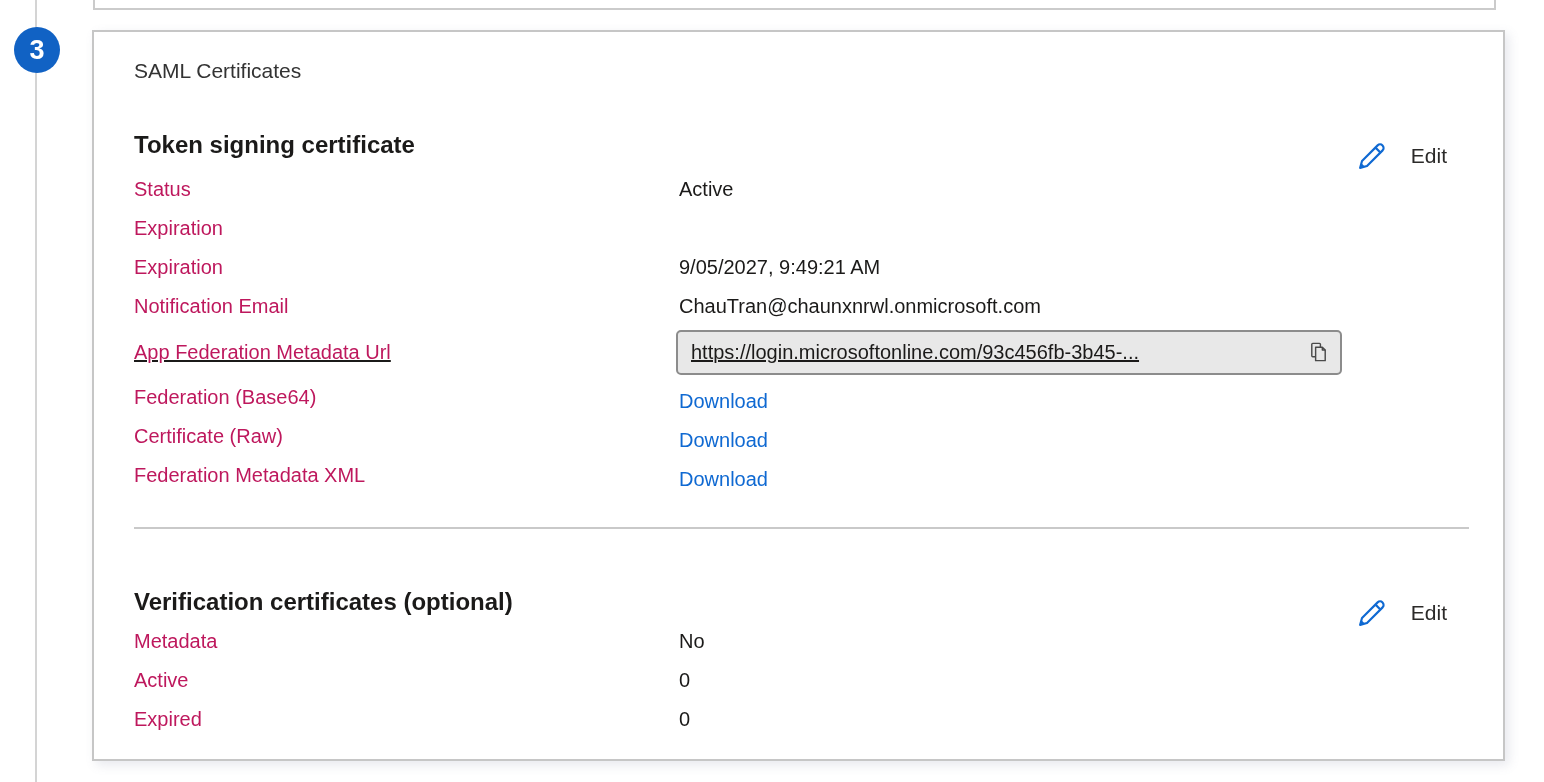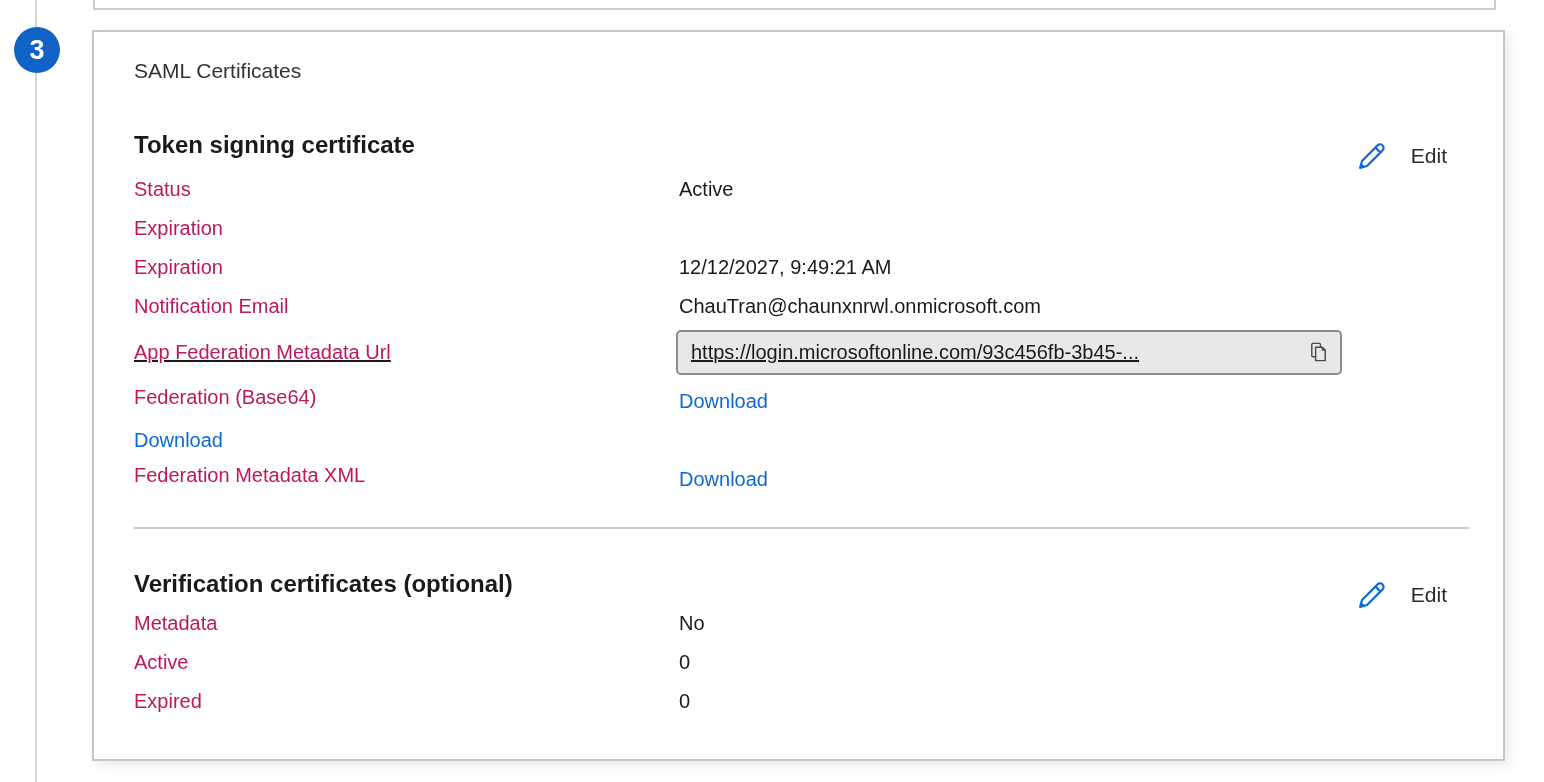--- a/index.html
+++ b/index.html
@@ -35,21 +35,21 @@
     position:absolute;left:92px;top:30px;width:1413px;height:731px;
     background:#fff;border:2px solid #c6c6c6;
     padding:24px 56px 0 40px;
     box-shadow:4px 4px 10px rgba(110,120,150,0.16);
   }
   .card-title{
     margin:0;font-size:21px;font-weight:400;line-height:30px;color:#333333;
   }
   .section{position:relative;}
   .section-token{margin-top:45px;}
-  .section-verification{margin-top:41px;}
+  .section-verification{margin-top:59px;}
   .section-heading{
     font-size:24px;font-weight:700;line-height:28px;color:#1b1a19;
   }
   .edit-btn{
     position:absolute;right:0;top:10px;
     display:flex;align-items:center;gap:24px;
     background:none;border:none;padding:0;cursor:pointer;
     font-family:inherit;font-size:21px;color:#2b2a29;line-height:30px;
   }
   .edit-btn .icon{color:var(--link);display:block;}
@@ -110,21 +110,21 @@
     <div class="rows">
       <div class="kv-row">
         <div class="kv-label">Status</div>
         <div class="kv-value">Active</div>
       </div>
       <div class="kv-row">
         <div class="kv-label">Expiration</div>
       </div>
       <div class="kv-row">
         <div class="kv-label">Expiration</div>
-        <div class="kv-value">12/12/2027, 9:49:21 AM</div>
+        <div class="kv-value">9/05/2027, 9:49:21 AM</div>
       </div>
       <div class="kv-row">
         <div class="kv-label">Notification Email</div>
         <div class="kv-value">ChauTran@chaunxnrwl.onmicrosoft.com</div>
       </div>
       <div class="kv-row url-row">
         <div class="kv-label">App Federation Metadata Url</div>
         <div class="copybox">
           <input class="copybox-input" type="text" readonly="" value="https://login.microsoftonline.com/93c456fb-3b45-..." style="">
           <span class="copy-icon">
@@ -134,20 +134,21 @@
               <path d="M16 7v3h3" fill="none" stroke="currentColor" stroke-width="1.5" stroke-linejoin="round"></path>
             </svg>
           </span>
         </div>
       </div>
       <div class="kv-row">
         <div class="kv-label">Federation (Base64)</div>
         <a class="download-link" href="#">Download</a>
       </div>
       <div class="kv-row">
+        <div class="kv-label">Certificate (Raw)</div>
         <a class="download-link" href="#">Download</a>
       </div>
       <div class="kv-row">
         <div class="kv-label">Federation Metadata XML</div>
         <a class="download-link" href="#">Download</a>
       </div>
     </div>
   </div>
 
   <hr class="divider">

